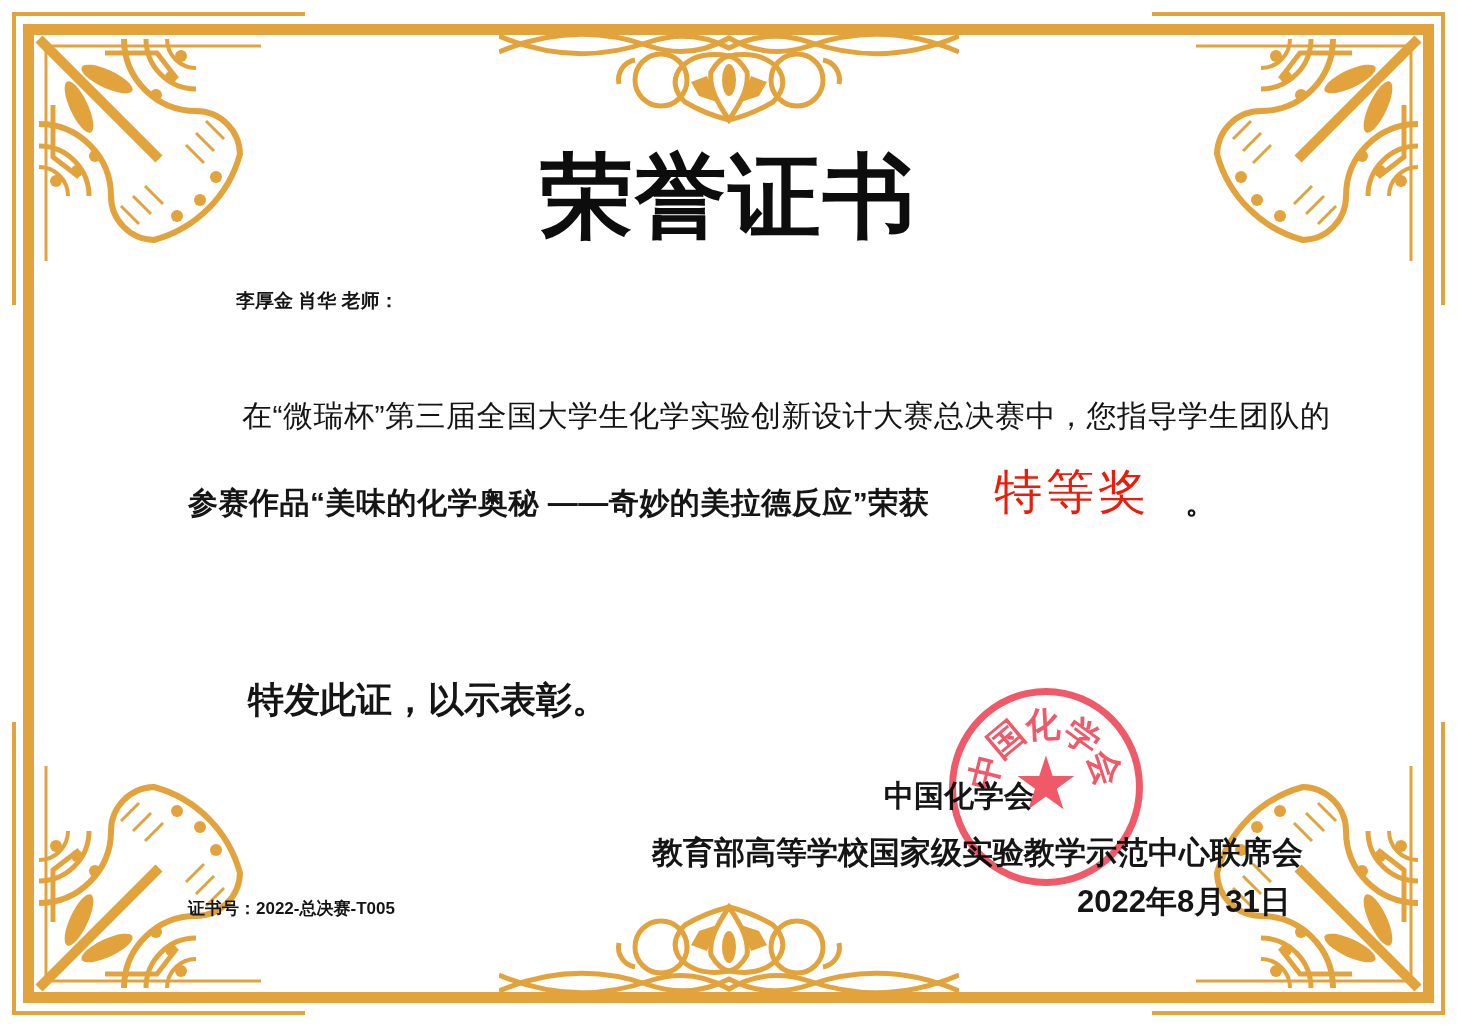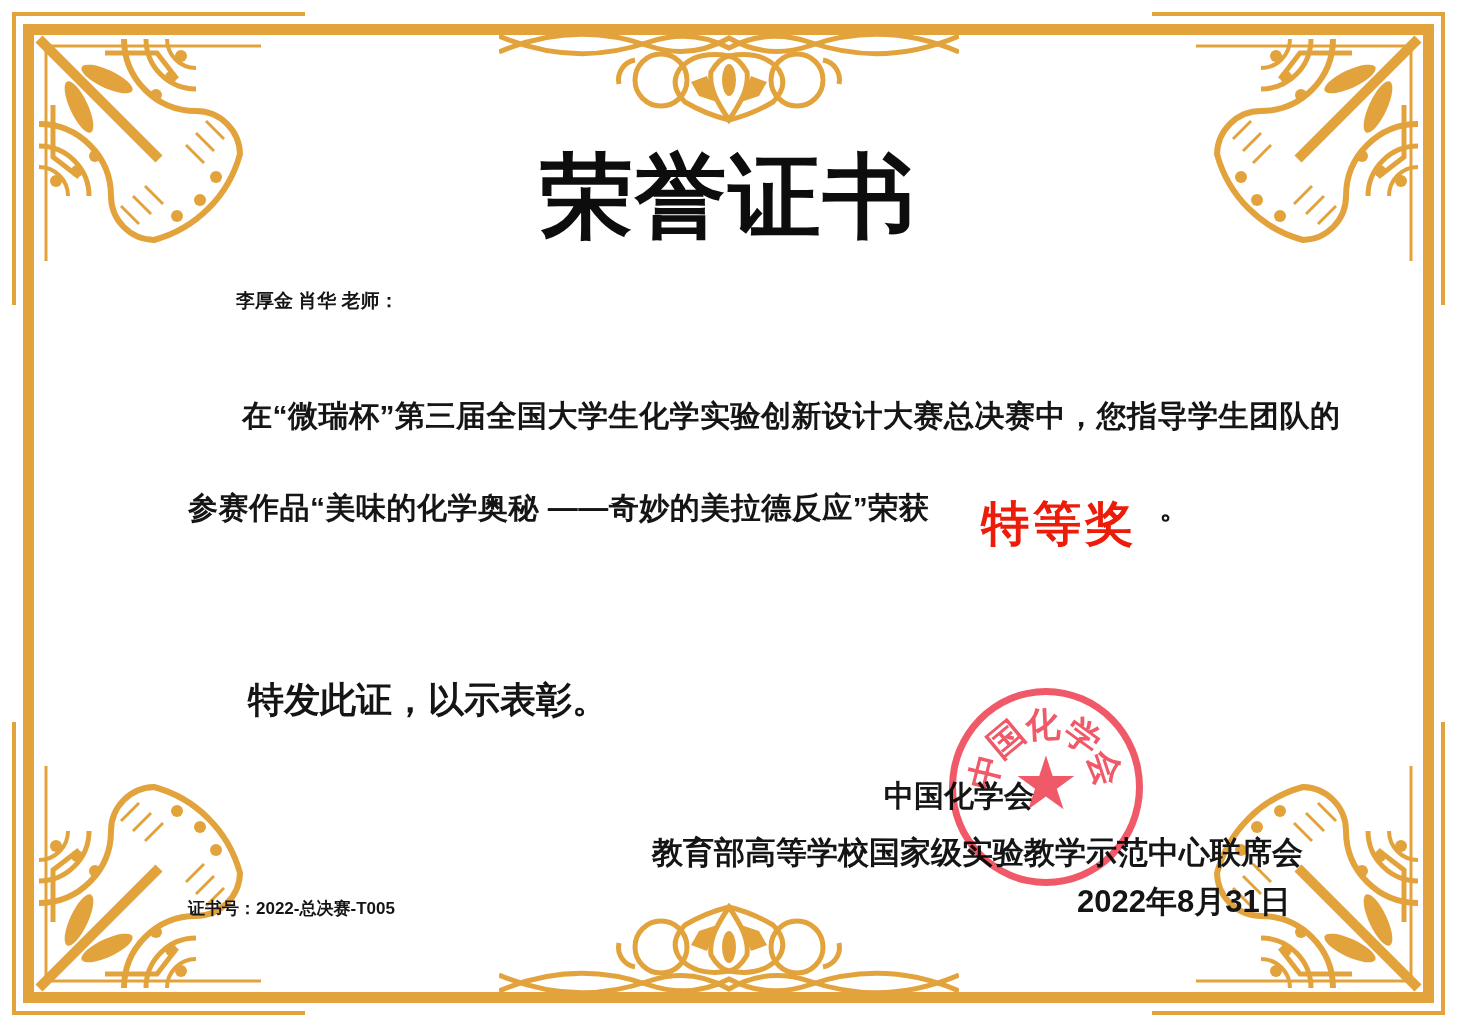--- a/index.html
+++ b/index.html
@@ -27,23 +27,23 @@
   .center-orn.bottom{bottom:24px;transform:translateX(-50%) scaleY(-1);}
   
   .title{
     position:absolute;left:0;right:0;top:146px;
     text-align:center;
     font-family:"DejaVu Serif","Liberation Serif",serif;
     font-weight:700;font-size:92px;line-height:1.1;
     letter-spacing:2px;color:#0d0d0d;
   }
   .salutation{position:absolute;left:188px;top:288px;font-size:19px;font-weight:700;margin-left:48px;}
-  .body-line1{position:absolute;left:242px;top:396px;font-size:30px;font-weight:700;letter-spacing:.5px;}
-  .body-line2{position:absolute;left:188px;top:460px;display:flex;align-items:center;font-size:30px;font-weight:600;letter-spacing:.5px;}
-  .award{color:#ED1B09;font-size:48px;font-weight:700;margin-left:52px;letter-spacing:4px;margin-top:32px;}
+  .body-line1{position:absolute;left:242px;top:396px;font-size:30px;font-weight:400;letter-spacing:.5px;}
+  .body-line2{position:absolute;left:188px;top:460px;display:flex;align-items:flex-end;font-size:30px;font-weight:600;letter-spacing:.5px;gap:13px;}
+  .award{color:#ED1B09;font-size:48px;font-weight:400;margin-left:52px;letter-spacing:4px;}
   .award-period{margin-left:22px;}
   .closing{position:absolute;left:248px;top:676px;font-size:36px;font-weight:600;}
   .issuer1{position:absolute;left:884px;top:776px;font-size:30px;font-weight:700;}
   .issuer2{position:absolute;left:652px;top:832px;font-size:31px;font-weight:700;}
   .date{position:absolute;left:1077px;top:881px;font-size:31px;font-weight:600;}
   .certno{position:absolute;left:188px;top:897px;font-size:17px;font-weight:600;}
   
   .seal{
     position:absolute;left:949px;top:688px;width:194px;height:198px;
     mix-blend-mode:multiply;opacity:.9;pointer-events:none;z-index:5;

